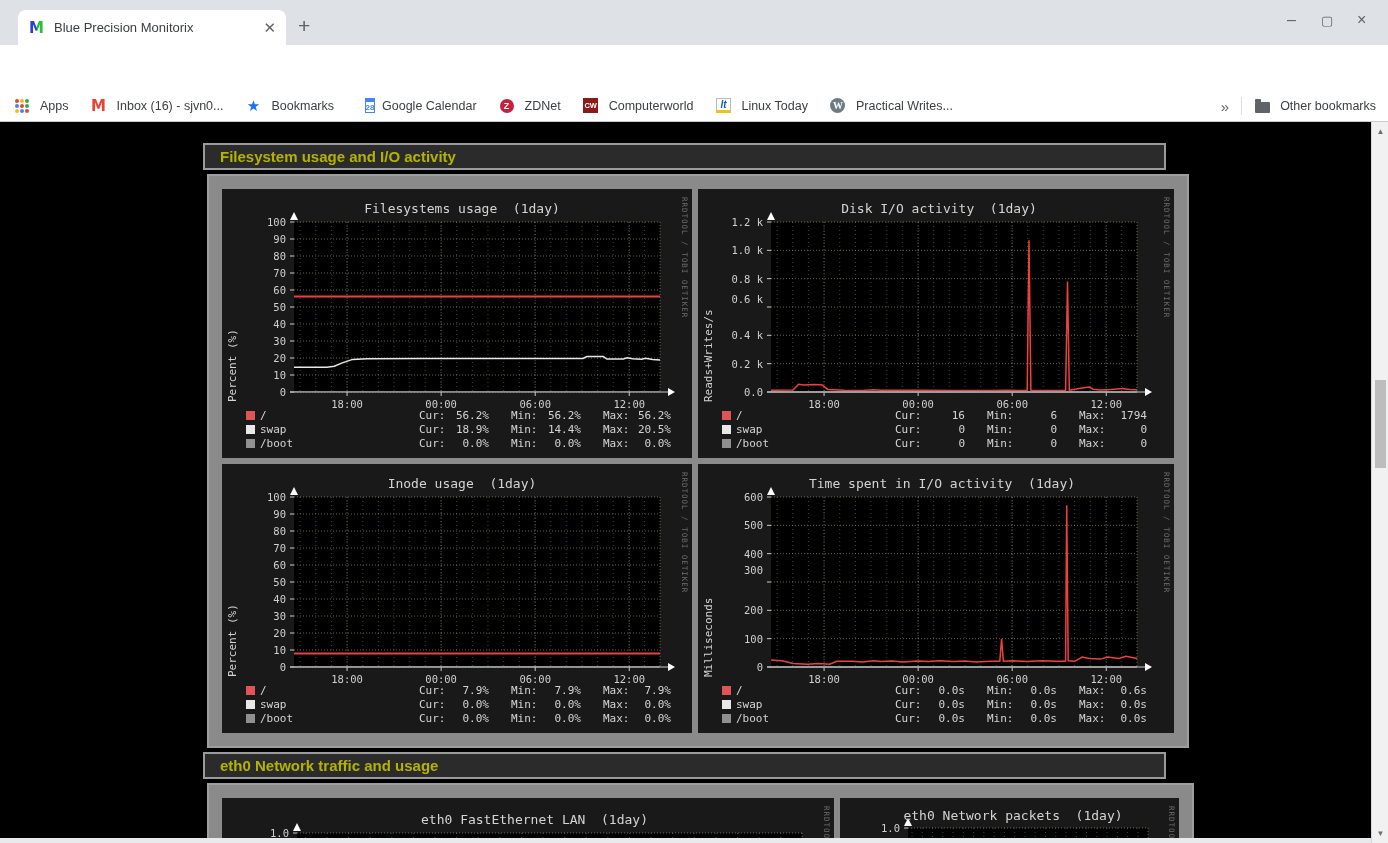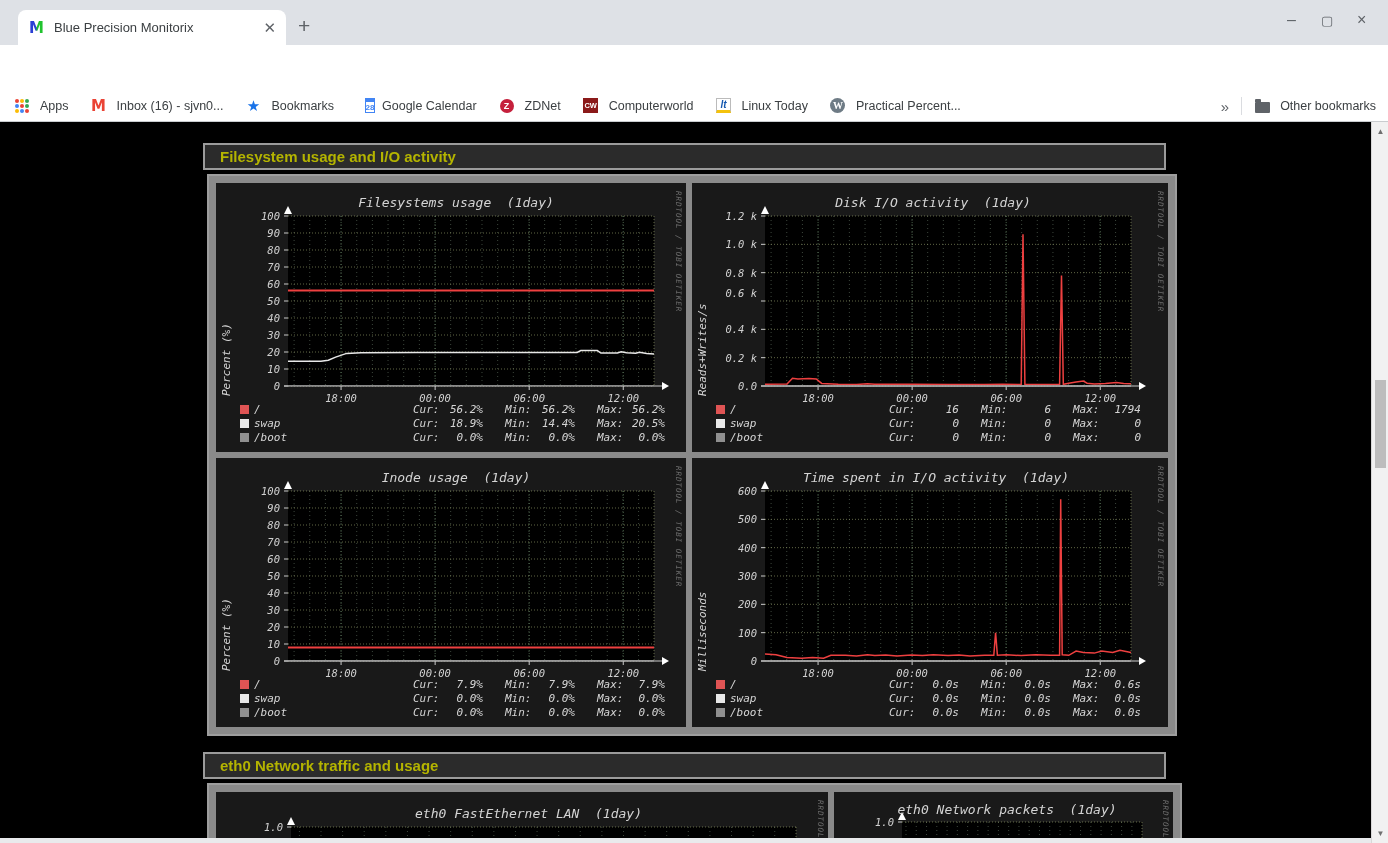--- a/index.html
+++ b/index.html
@@ -47,21 +47,21 @@
   
   .ic-circ { border-radius:50%; width:18px; height:18px; display:flex; align-items:center; justify-content:center; color:#fff; font-weight:bold; font-size:11px; }
   .ic-sq { border-radius:4px; width:18px; height:18px; display:flex; align-items:center; justify-content:center; color:#fff; }
   #scrollbar { position:absolute; left:1371px; top:122px; width:17px; height:721px; background:#f1f1f1; border-left:1px solid #d8d8d8; }
   #sb-thumb { position:absolute; left:3px; top:258px; width:11px; height:88px; background:#bdbdbd; }
   .sb-arrow { position:absolute; left:0; width:17px; text-align:center; color:#6e6e6e; font-size:8px; }
 
   
   #content { position:absolute; left:0; top:122px; width:1371px; height:721px; background:#000; overflow:hidden; }
   .sec-header { position:absolute; left:203px; width:963px; height:27px; background:#2b2b2b; border:2px solid #9b9b9b; color:#b4b400; font-weight:bold; font-size:15px; line-height:23px; padding-left:15px; }
-  .gtable { position:absolute; left:207px; background:#8a8a8a; border:2px solid #9e9e9e; padding:7px; display:grid; grid-gap:6px;font-style:italic; }
+  .gtable { position:absolute; left:207px; background:#8a8a8a; border:2px solid #9e9e9e; padding:13px; display:grid; grid-gap:6px; }
   #gtable1 { top:52px; grid-template-columns:470px 476px; grid-auto-rows:269px; }
   #gtable2 { top:661px; grid-template-columns:612px 339px; grid-auto-rows:171px; height:182px; overflow:hidden; }
   .panel { position:relative; background:#191919; overflow:hidden; font-family:"DejaVu Sans Mono",monospace; }
   .gtitle { position:absolute; text-align:center; color:#d4d4d4; font-size:13px; white-space:pre; }
   .gylab { position:absolute; color:#d4d4d4; font-size:11px; writing-mode:vertical-rl; transform:rotate(180deg); white-space:nowrap; }
   .ytick { position:absolute; color:#d0d0d0; font-size:10.5px; text-align:right; white-space:pre; }
   .xtick { position:absolute; color:#d0d0d0; font-size:10.5px; text-align:center; }
   .wm { position:absolute; color:#6e6e6e; font-size:7.5px; writing-mode:vertical-rl; letter-spacing:1px; white-space:nowrap; }
   .lg { position:absolute; font-size:11px; color:#d4d4d4; white-space:pre; }
   .lg.r { text-align:right; }
@@ -218,21 +218,21 @@
   <div class="bm">
     <span class="bm-ic">
         <span class="ltbox">lt</span>
       </span>
     <span class="lbl">Linux Today</span>
   </div>
   <div class="bm">
     <span class="bm-ic">
         <span class="wpcirc">W</span>
       </span>
-    <span class="lbl">Practical Percent...</span>
+    <span class="lbl">Practical Writes...</span>
   </div>
   <div id="bm-right">
     <span id="bm-chevron">»</span>
     <span id="bm-divider"></span>
     <span class="bm" style="margin-right:0;">
       <span class="bm-ic">
           <span class="folder"></span>
         </span>
       <span class="lbl">Other bookmarks</span>
     </span>
@@ -606,21 +606,21 @@
           <line x1="69" y1="33" x2="73" y2="33" stroke="#cccccc"></line>
           <polyline points="73.0,195.9 84.0,196.8 95.0,199.6 109.6,200.2 120.6,199.6 131.6,200.2 138.9,197.3 153.5,197.3 164.5,197.9 175.5,196.8 182.8,197.6 193.8,197.0 204.8,197.9 219.4,197.0 230.4,197.6 241.4,196.8 256.0,197.6 267.0,197.0 278.0,197.9 292.6,197.3 301.8,197.3 303.6,174.7 305.4,197.3 314.6,196.8 329.2,197.6 343.8,196.8 358.5,197.3 367.6,197.3 368.7,41.2 370.2,196.8 376.8,197.3 384.1,193.1 391.4,194.5 402.4,195.1 409.7,193.1 420.7,194.5 428.0,192.2 439.0,194.5" fill="none" stroke="#ee4040" stroke-width="1.5"></polyline>
           <polyline points="73.0,203.0 439.0,203.0" fill="none" stroke="#e8e8e8" stroke-width="1"></polyline>
           <polyline points="73.0,203.0 439.0,203.0" fill="none" stroke="#8a8a8a" stroke-width="1"></polyline>
         </svg>
         <div class="gtitle" style="left: 16px; top: 12px; width: 456px;">Time spent in I/O activity  (1day)</div>
         <div class="gylab" style="left: 4px; top: 43px; height: 170px; display: flex; align-items: center;">Milliseconds</div>
         <div class="ytick" style="left: 15px; top: 197px; width: 50px;">0</div>
         <div class="ytick" style="left: 15px; top: 168.667px; width: 50px;">100</div>
         <div class="ytick" style="left: 15px; top: 140.333px; width: 50px;">200</div>
-        <div class="ytick" style="left: 15px; top: 112px; width: 50px;">300</div>
+        <div class="ytick" style="left: 15px; top: 100px; width: 50px;">300</div>
         <div class="ytick" style="left: 15px; top: 83.6667px; width: 50px;">400</div>
         <div class="ytick" style="left: 15px; top: 55.3333px; width: 50px;">500</div>
         <div class="ytick" style="left: 15px; top: 27px; width: 50px;">600</div>
         <div class="xtick" style="left: 100.07px; top: 209px; width: 52px;">18:00</div>
         <div class="xtick" style="left: 194.132px; top: 209px; width: 52px;">00:00</div>
         <div class="xtick" style="left: 288.194px; top: 209px; width: 52px;">06:00</div>
         <div class="xtick" style="left: 382.256px; top: 209px; width: 52px;">12:00</div>
         <div class="wm" style="right: 3px; top: 8px;">RRDTOOL / TOBI OETIKER</div>
         <div class="sw" style="left: 24px; top: 222px; background: rgb(223, 84, 84);"></div>
         <div class="lg" style="left: 38px; top: 220px;">/</div>

